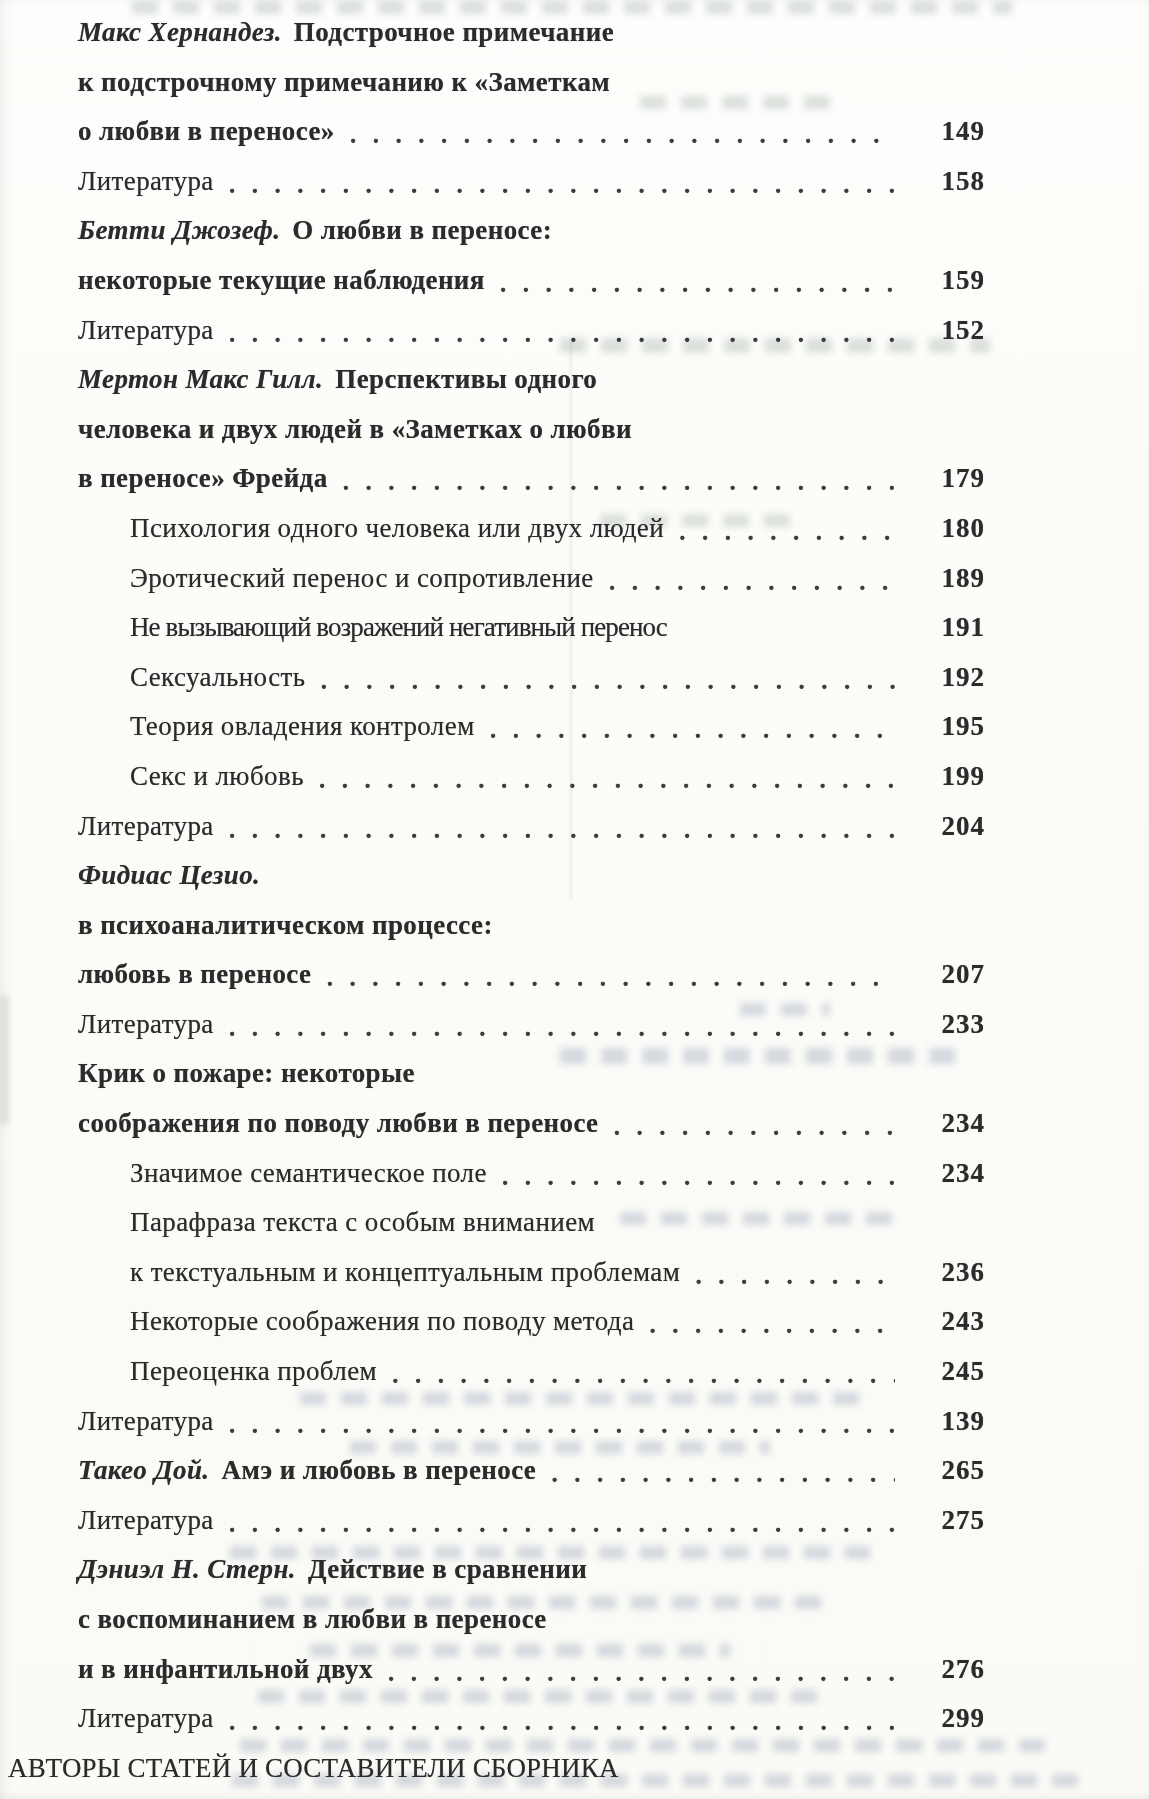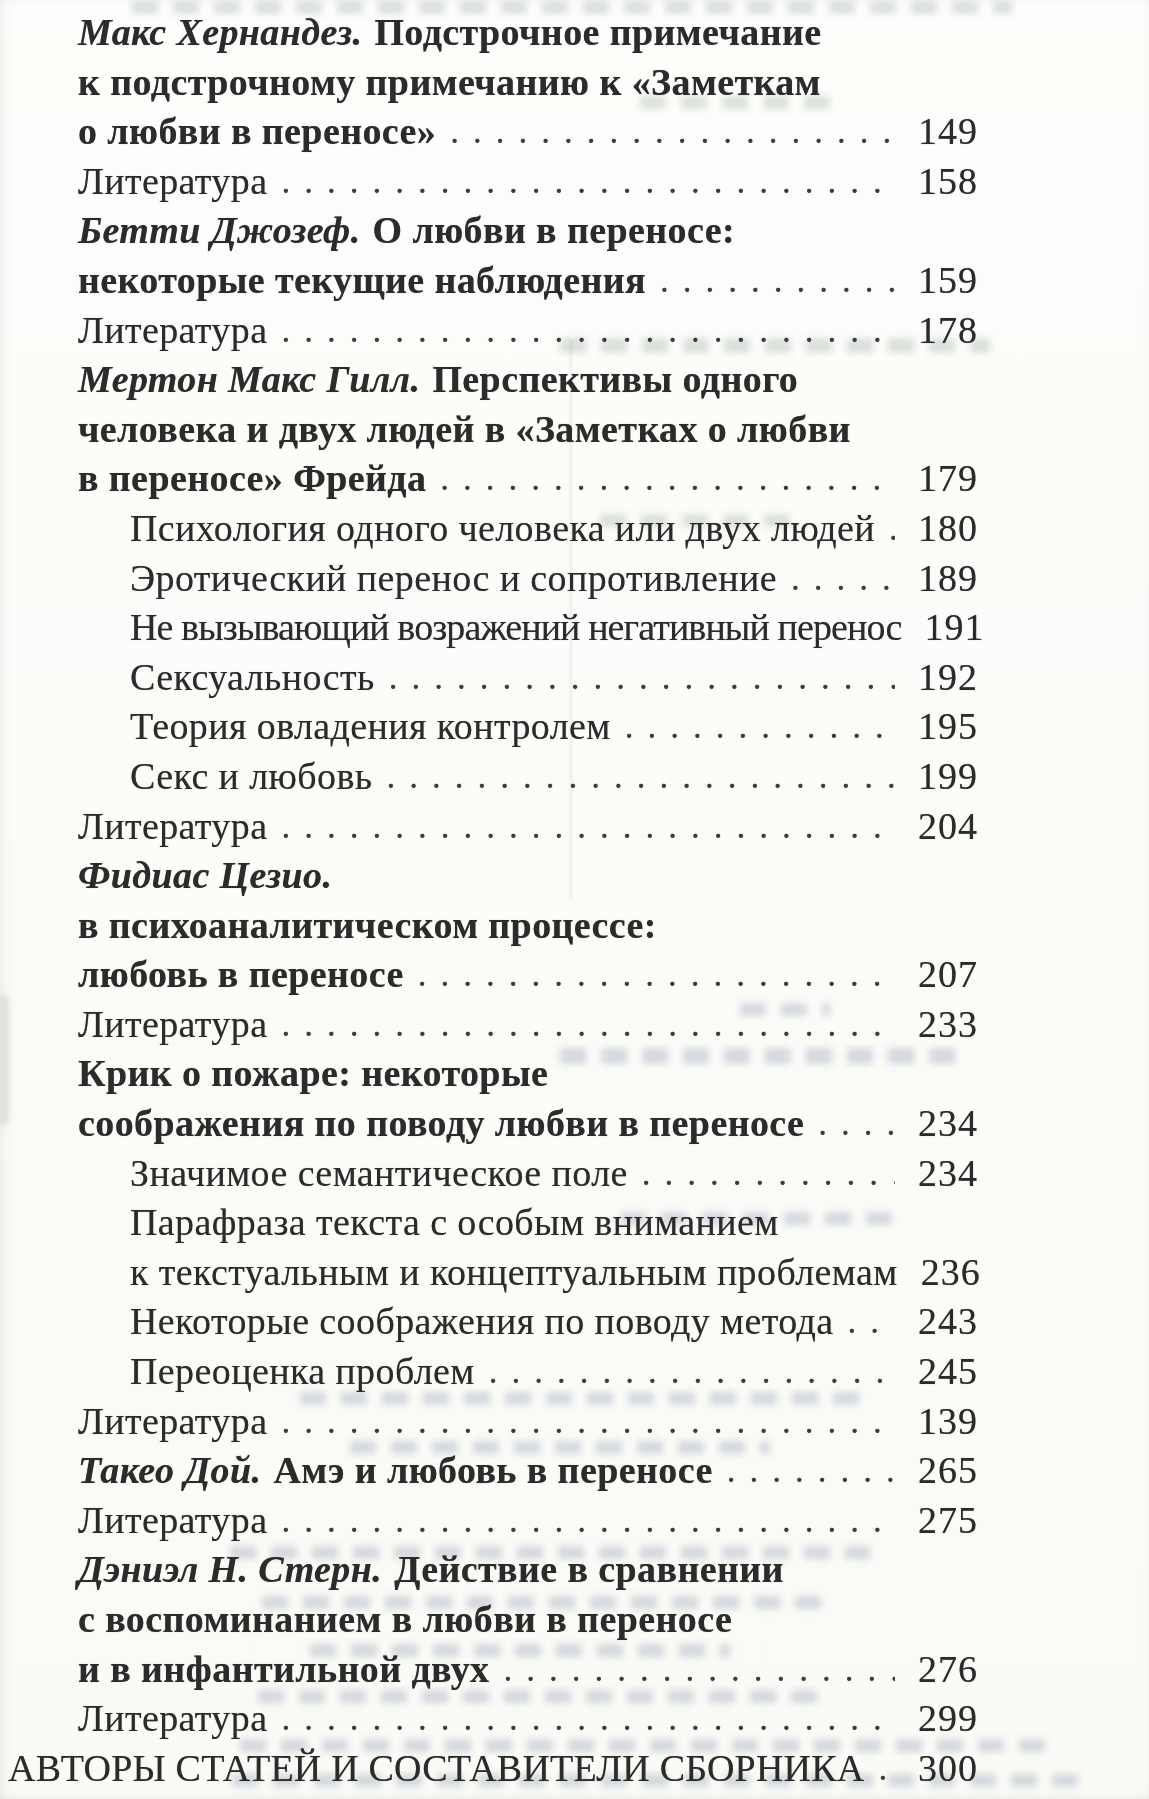--- a/index.html
+++ b/index.html
@@ -15,38 +15,38 @@
     content:""; position:absolute; inset:0; pointer-events:none;
     box-shadow: inset 6px 0 18px -10px rgba(60,60,60,.18),
                 inset -4px 0 14px -10px rgba(60,60,60,.10),
                 inset 0 -6px 16px -12px rgba(60,60,60,.12);
   }
   .content { position:absolute; left:78px; top:8px; width:907px; }
   .row{
     display:flex; align-items:baseline;
     white-space:nowrap;
     height:49.6px; line-height:49.6px;
-    font-size:38px; letter-spacing:.4px;
+    font-size:27px; letter-spacing:.4px;
     text-shadow:0 0 .7px rgba(35,35,35,.55);
   }
   .i1 { padding-left:52px; }
-  .caps { margin-left:-70px; letter-spacing:.2px; }
+  .caps { margin-left:-70px; letter-spacing:.2px;flex-direction:column; }
   .tight { letter-spacing:-0.9px; }
   .au { font-style:italic; font-weight:700; margin-right:12px; flex:0 0 auto; }
   .tx { flex:0 0 auto; }
   .b  { font-weight:700; }
   .dots { flex:1 1 0; min-width:0; overflow:hidden; position:relative; align-self:stretch; }
   .dots::after{
     content:"...................................................................";
     position:absolute; left:14px; bottom:0;
     letter-spacing:14px; font-size:35px; line-height:49.6px;
     color:#3c3c3c; white-space:nowrap;
   }
   .dots.blank::after{ content:""; }
-  .pg { flex:0 0 auto; min-width:74px; text-align:center; padding-left:16px; letter-spacing:1px; }
+  .pg { flex:0 0 auto; min-width:74px; text-align:right; padding-left:16px; letter-spacing:1px;font-weight:bold; }
   
   .ghost{
     position:absolute; height:13px;
     background-image:repeating-linear-gradient(90deg, currentColor 0 26px, transparent 26px 41px);
     filter:blur(3.5px); opacity:.30; pointer-events:none;
   }
   .ghost.green { color:#8fa096; }
   .ghost.blue  { color:#8b99b0; opacity:.34; }
   .crease{
     position:absolute; width:2px; background:rgba(110,110,110,.13);
@@ -110,21 +110,21 @@
 
     <div class="row">
       <span class="tx b">некоторые текущие наблюдения</span>
       <span class="dots"></span>
       <span class="pg">159</span>
     </div>
 
     <div class="row">
       <span class="tx">Литература</span>
       <span class="dots"></span>
-      <span class="pg">178</span>
+      <span class="pg">152</span>
     </div>
 
     <div class="row">
       <span class="au">Мертон Макс Гилл.</span>
       <span class="tx b">Перспективы одного</span>
     </div>
 
     <div class="row">
       <span class="tx b">человека и двух людей в «Заметках о любви</span>
     </div>

